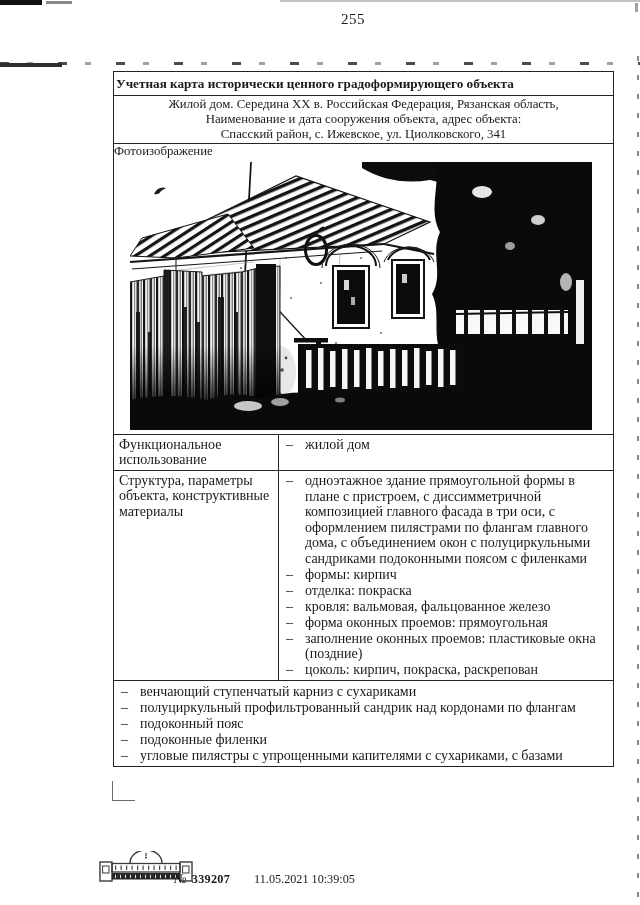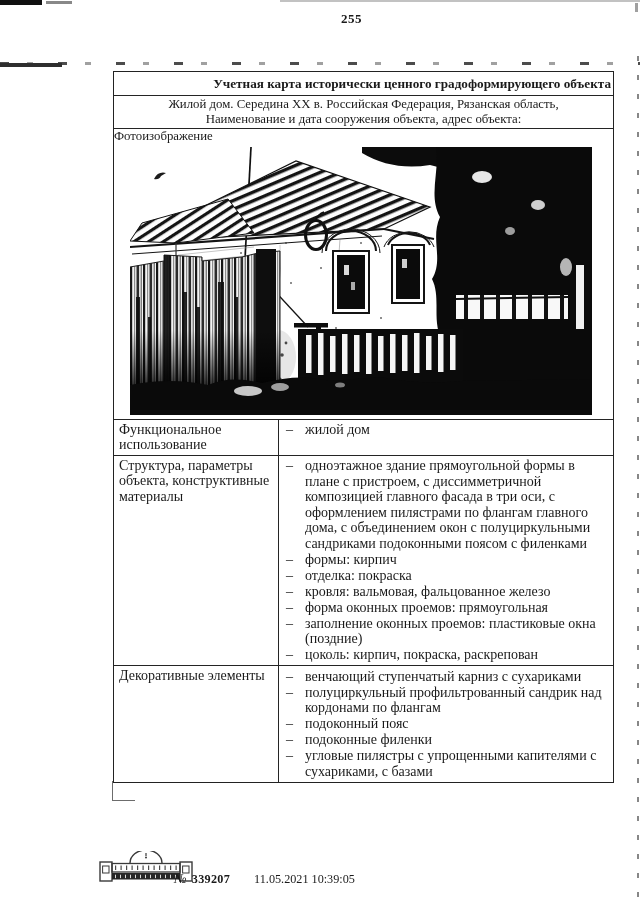--- a/index.html
+++ b/index.html
@@ -20,30 +20,30 @@
   }
   .artifact-dashline-left{position:absolute;top:63px;left:0;width:62px;height:3.5px;background:#2e2e2e;}
   .artifact-right-dots{
     position:absolute;top:56px;right:1px;width:2px;height:845px;
     background:repeating-linear-gradient(180deg, rgba(105,105,105,.8) 0 5px, transparent 5px 19px);
   }
   .artifact-corner{
     position:absolute;left:112px;top:781px;width:22px;height:19px;
     border-left:1.6px solid #3c3c3c;border-bottom:1.6px solid #3c3c3c;opacity:.75;
   }
-  .page-number{position:absolute;top:11px;left:341px;font-size:13px;letter-spacing:.5px;font-weight:bold;}
+  .page-number{position:absolute;top:11px;left:341px;font-size:15px;letter-spacing:.5px;}
 
   
   .card{
     position:absolute;left:113px;top:71px;width:501px;
     border:1.8px solid #222;box-sizing:border-box;background:#fff;
   }
   .card-row{border-top:1.6px solid #242424;}
   .card-row:first-child{border-top:none;}
-  .title-row{text-align:right;font-weight:bold;font-size:13.2px;line-height:16px;padding:3.5px 2px 3px;}
+  .title-row{text-align:left;font-weight:bold;font-size:13.2px;line-height:16px;padding:3.5px 2px 3px;}
   .addr-row{text-align:center;font-size:12.8px;line-height:15.3px;padding:1px 2px 1px;}
   .photo-row{padding-bottom:4px;}
   .photo-caption{font-size:12.8px;line-height:15.5px;}
   .photo-frame{margin:2px 0 0 16px;width:462px;height:268px;}
   .photo-frame svg{display:block;}
   .info-row{display:flex;font-size:14px;line-height:15.5px;}
   .info-label{width:165px;flex:none;box-sizing:border-box;border-right:1.6px solid #242424;padding:2px 6px 2px 5px;}
   .info-items{flex:1;padding:2px 6px 2px 7px;}
   ul.bullets{list-style:none;margin:0;padding:0;}
   ul.bullets li{display:flex;margin:.5px 0;}
@@ -72,20 +72,21 @@
 
   <div class="page-number">255</div>
 
   <div class="card">
 
     <div class="card-row title-row">Учетная карта исторически ценного градоформирующего объекта</div>
 
     <div class="card-row addr-row">
       <div>Жилой дом. Середина XX в. Российская Федерация, Рязанская область,</div>
       <div>Наименование и дата сооружения объекта, адрес объекта:</div>
+      <div>Спасский район, с. Ижевское, ул. Циолковского, 341</div>
     </div>
 
     <div class="card-row photo-row">
       <div class="photo-caption">Фотоизображение</div>
       <div class="photo-frame">
         <svg width="462" height="268" viewBox="0 0 462 268" xmlns="http://www.w3.org/2000/svg">
           <defs>
             <pattern id="rs1" patternUnits="userSpaceOnUse" width="8" height="8" patternTransform="rotate(-23)">
               <rect width="8" height="8" fill="#fdfdfd"></rect>
                 <rect width="8" height="3.4" fill="#141414"></rect>
@@ -272,21 +273,20 @@
             </li>
           <li>
               <span class="dash">–</span>
               <span class="item-text">цоколь: кирпич, покраска, раскрепован</span>
             </li>
         </ul>
       </div>
     </div>
 
     <div class="card-row info-row">
-      <div class="info-label">Декоративные элементы</div>
       <div class="info-items">
         <ul class="bullets">
           <li>
               <span class="dash">–</span>
               <span class="item-text">венчающий ступенчатый карниз с сухариками</span>
             </li>
           <li>
               <span class="dash">–</span>
               <span class="item-text">полуциркульный профильтрованный сандрик над кордонами по флангам</span>
             </li>

